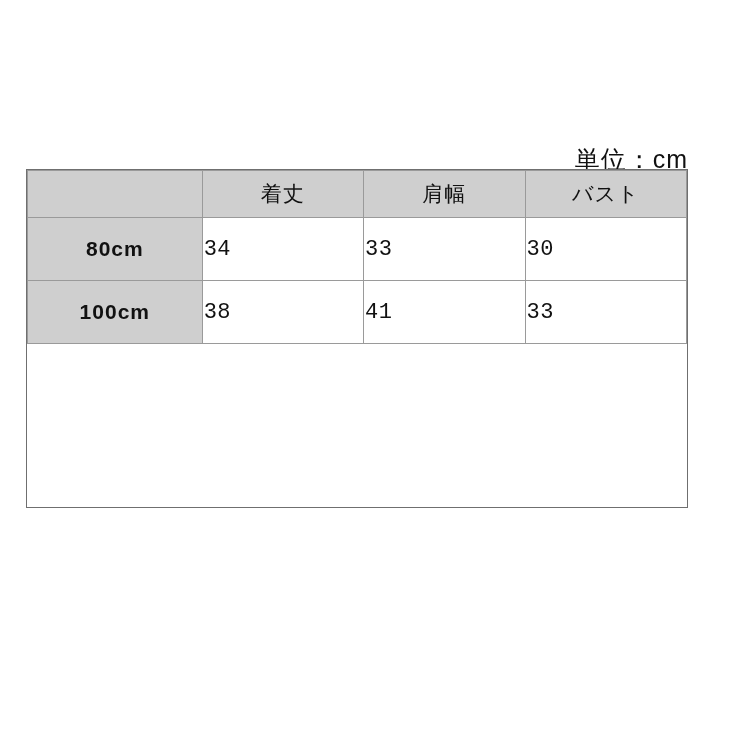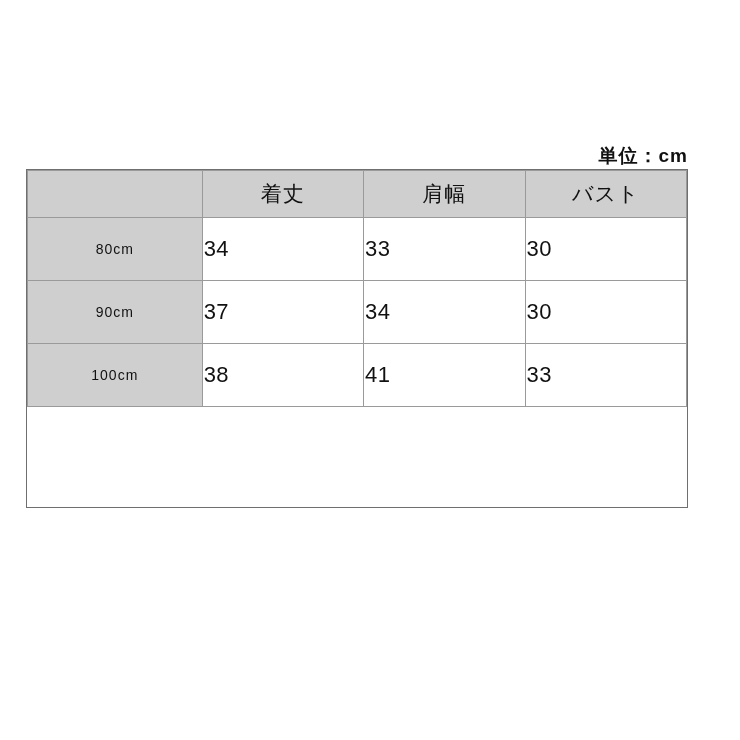--- a/index.html
+++ b/index.html
@@ -18,24 +18,23 @@
     position: relative;
     width: 740px;
     height: 740px;
   }
   .unit-label {
     position: absolute;
     left: 0;
     top: 143px;
     width: 688px;
     text-align: right;
-    font-size: 19px;
+    font-size: 25px;
     letter-spacing: 1px;
     color: #111111;
-    font-weight: bold;
   }
   .size-table-wrap {
     position: absolute;
     left: 26px;
     top: 169px;
     width: 662px;
     height: 339px;
     border: 1px solid #6f6f6f;
     box-sizing: border-box;
     background: #ffffff;
@@ -57,28 +56,30 @@
     background: #cfcfcf;
     font-size: 21px;
     letter-spacing: 1px;
   }
   table.size-table thead th.corner {
     background: #cfcfcf;
   }
   table.size-table tbody th.row-head {
     height: 60px;
     background: #cfcfcf;
-    font-size: 14px;
+    font-size: 21px;
     letter-spacing: 1px;
+    font-weight: bold;
   }
   table.size-table tbody td {
     height: 60px;
     background: #ffffff;
     font-size: 22px;
     letter-spacing: 0.5px;
+    font-family: Liberation Mono, monospace;
   }
   table.size-table col.c0 { width: 26.5%; }
   table.size-table col.c1 { width: 24.5%; }
   table.size-table col.c2 { width: 24.5%; }
   table.size-table col.c3 { width: 24.5%; }
 </style>
 </head>
 <body>
 
 <div class="page">
@@ -102,26 +103,20 @@
         </tr>
       </thead>
       <tbody>
         <tr>
           <th class="row-head">80cm</th>
           <td>34</td>
           <td>33</td>
           <td>30</td>
         </tr>
         <tr>
-          <th class="row-head">90cm</th>
-          <td>37</td>
-          <td>34</td>
-          <td>30</td>
-        </tr>
-        <tr>
           <th class="row-head">100cm</th>
           <td>38</td>
           <td>41</td>
           <td>33</td>
         </tr>
       </tbody>
     </table>
   </div>
 
 </div>

